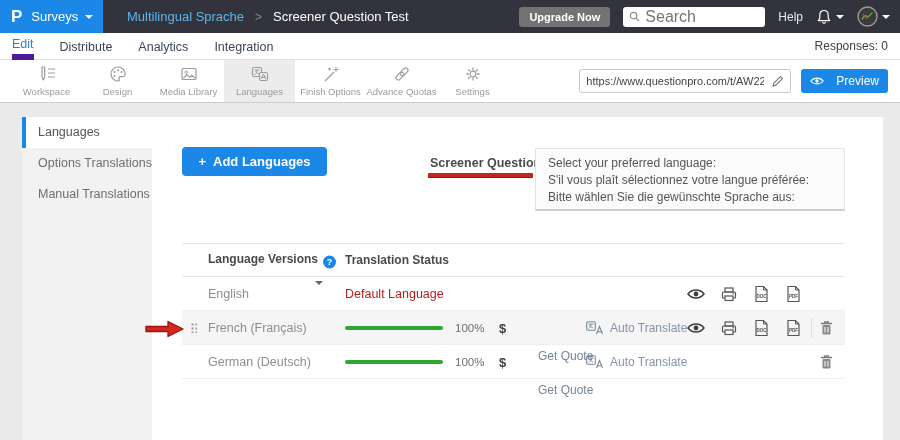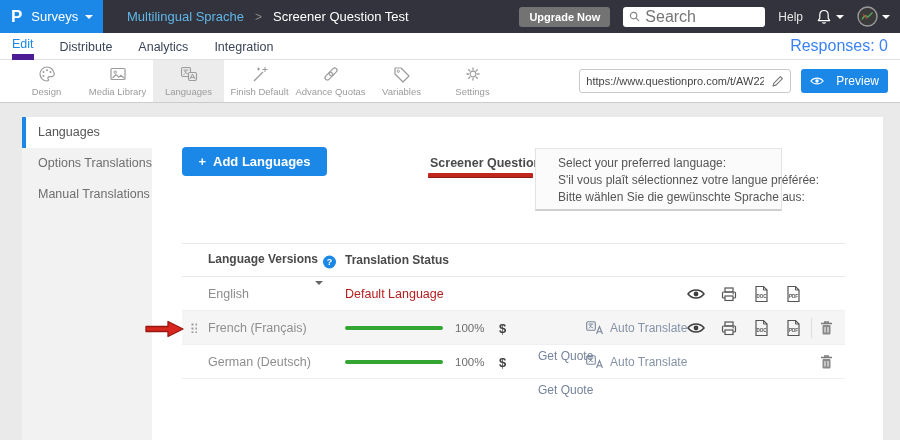--- a/index.html
+++ b/index.html
@@ -21,21 +21,21 @@
   .upgrade-btn { background:#737373; color:#fff; font-size:11px; font-weight:bold; padding:4px 10px; border-radius:3px; border:none; cursor:pointer;text-align:right; }
   .search-box { width:142px; height:20px; background:#fff; border-radius:3px; display:flex; align-items:center; padding:0 6px; gap:5px; }
   .search-box input { border:none; outline:none; width:110px; font-size:16px; color:#444; background:transparent; font-family:"Liberation Sans",sans-serif; }
   .help-link { color:#E8E8E8; font-size:12px; cursor:pointer; }
   .bell-group, .avatar-group { display:flex; align-items:center; gap:4px; cursor:pointer; }
 
   
   .navbar { position:absolute; top:33px; left:0; width:900px; height:27px; background:#fff; border-bottom:1px solid #E0E0E0; display:flex; align-items:center; padding:0 12px; z-index:4; }
   .nav-item { font-size:12.5px; color:#3B4559; margin-right:26px; cursor:pointer; padding:4px 0 3px; }
   .nav-item.active { color:#1B87E6; border-bottom:6px solid #4c1d95; }
-  .responses { margin-left:auto; color:#3b82f6; font-size:16px; }
+  .responses { margin-left:auto; color:#404040; font-size:12px; }
 
   
   .toolbar { position:absolute; top:60px; left:0; width:900px; height:43px; background:#fff; border-bottom:1px solid #CCCCCC; display:flex; align-items:stretch; padding-left:11px; z-index:3; }
   .tool-tab { width:71px; display:flex; flex-direction:column; align-items:center; justify-content:center; gap:3px; cursor:pointer; }
   .tool-tab.active { background:#ECECEC; }
   .tool-tab .tt-label { font-size:9.5px; color:#9B9B9B; white-space:nowrap; }
   .tool-tab svg { display:block; }
   .toolbar-right { margin-left:auto; display:flex; align-items:center; gap:10px; padding-right:12px; }
   .url-box { width:212px; height:24px; border:1px solid #C9C9C9; border-radius:3px; display:flex; align-items:center; background:#fff; }
   .url-box input { border:none; outline:none; flex:1; font-size:11px; color:#444; padding:0 6px; background:transparent; font-family:"Liberation Sans",sans-serif; }
@@ -45,21 +45,21 @@
   
   .card { position:absolute; left:22px; top:117px; width:861px; bottom:0; background:#fff; }
   .side { position:absolute; left:0; top:0; width:130px; bottom:0; background:#F2F2F2; }
   .side-item { height:31px; line-height:31px; padding-left:12px; font-size:12.5px; color:#6F6F6F; border-left:4px solid transparent; background:#F2F2F2; cursor:pointer; white-space:nowrap; }
   .side-item.active { background:#fff; border-left-color:#1B87E6; color:#555; }
 
   .main { position:absolute; left:130px; right:0; top:0; bottom:0; }
   .add-btn { position:absolute; left:30px; top:30px; width:145px; height:29px; background:#1B87E6; border:none; border-radius:4px; color:#fff; font-size:13px; font-weight:600; display:flex; align-items:center; justify-content:center; gap:7px; cursor:pointer; font-family:"Liberation Sans",sans-serif; }
   .screener-label { position:absolute; left:278px; top:39px; font-size:12.5px; font-weight:700; color:#4A4A4A; white-space:nowrap; }
   .screener-underline { position:absolute; left:276px; top:56px; width:105px; height:5px; background:#C2271D; border-bottom:1px solid #8E1B14; border-radius:1px; }
-  .screener-box { position:absolute; left:383px; top:31px; width:247px; height:63px; background:#FBFBFB; border:1px solid #E3E3E3; border-bottom:2px solid #CFCFCF; padding:6px 22px; }
+  .screener-box { position:absolute; left:383px; top:31px; width:310px; height:63px; background:#FBFBFB; border:1px solid #E3E3E3; border-bottom:2px solid #CFCFCF; padding:6px 12px; }
   .screener-box div { font-size:12px; color:#555; line-height:17px; white-space:nowrap; }
 
   
   .ltable { position:absolute; left:30px; top:126px; width:663px; }
   .thead { position:relative; height:34px; border-top:1px solid #E8E8E8; border-bottom:1px solid #E8E8E8; }
   .trow  { position:relative; height:34px; border-bottom:1px solid #EFEFEF; }
   .trow.hl { background:#F5F5F5; }
   .cell { position:absolute; top:50%; transform:translateY(-50%); white-space:nowrap; }
   .th { font-size:12px; font-weight:bold; color:#4A4A4A; }
   .qbadge { display:inline-block; width:13px; height:13px; border-radius:50%; background:#1B87E6; color:#fff; font-size:9px; font-weight:bold; text-align:center; line-height:13px; margin-left:5px; vertical-align:-2px; cursor:pointer; }
@@ -140,20 +140,27 @@
 <div class="navbar">
   <span class="nav-item active">Edit</span>
   <span class="nav-item">Distribute</span>
   <span class="nav-item">Analytics</span>
   <span class="nav-item">Integration</span>
   <span class="responses">Responses: 0</span>
 </div>
 
 <div class="toolbar">
 
+  <div class="tool-tab">
+    <svg width="20" height="18" viewBox="0 0 20 18">
+      <path d="M5 2 v10 l1.3 3 1.3-3 V2 z" fill="none" stroke="#9B9B9B" stroke-width="1.2" stroke-linejoin="round"></path>
+      <path d="M11 4 h7 M11 8 h7 M11 12 h7" stroke="#9B9B9B" stroke-width="1.2"></path>
+    </svg>
+    <span class="tt-label">Workspace</span>
+  </div>
 
   <div class="tool-tab">
     <svg width="20" height="18" viewBox="0 0 20 18">
       <path d="M10 2 a7 7 0 1 0 0 14 c1.6 0 1.8-1.2 1.2-2 -0.8-1 -0.2-2.4 1.3-2.4 H15 a2.5 2.5 0 0 0 2-3.6 A7 7 0 0 0 10 2 z" fill="none" stroke="#9B9B9B" stroke-width="1.2"></path>
       <circle cx="6.5" cy="7" r="1" fill="#9B9B9B"></circle>
         <circle cx="10" cy="5.2" r="1" fill="#9B9B9B"></circle>
       <circle cx="13.5" cy="7" r="1" fill="#9B9B9B"></circle>
         <circle cx="6.5" cy="11" r="1" fill="#9B9B9B"></circle>
     </svg>
     <span class="tt-label">Design</span>
@@ -176,40 +183,33 @@
       <path d="M11 14 L13.5 9 L16 14 M11.9 12.4 h3.2" fill="none" stroke="#9B9B9B" stroke-width="1"></path>
     </svg>
     <span class="tt-label">Languages</span>
   </div>
 
   <div class="tool-tab">
     <svg width="20" height="18" viewBox="0 0 20 18">
       <path d="M4 16 L13 7" stroke="#9B9B9B" stroke-width="1.3"></path>
       <path d="M15 2 v5 M12.5 4.5 h5 M8.5 2.5 v3 M7 4 h3" stroke="#9B9B9B" stroke-width="1" fill="none"></path>
     </svg>
-    <span class="tt-label">Finish Default</span>
+    <span class="tt-label">Finish Options</span>
   </div>
 
   <div class="tool-tab">
     <svg width="20" height="18" viewBox="0 0 20 18">
       <g transform="rotate(-45 10 9)" fill="none" stroke="#9B9B9B" stroke-width="1.2">
         <rect x="2.5" y="6.7" width="9" height="4.6" rx="2.3"></rect>
         <rect x="8.5" y="6.7" width="9" height="4.6" rx="2.3"></rect>
       </g>
     </svg>
     <span class="tt-label">Advance Quotas</span>
   </div>
 
-  <div class="tool-tab">
-    <svg width="20" height="18" viewBox="0 0 20 18">
-      <path d="M3 3 h6 l8 8 -6 6 -8 -8 z" fill="none" stroke="#9B9B9B" stroke-width="1.2" stroke-linejoin="round"></path>
-      <circle cx="6.3" cy="6.3" r="1.1" fill="none" stroke="#9B9B9B" stroke-width="1"></circle>
-    </svg>
-    <span class="tt-label">Variables</span>
-  </div>
 
   <div class="tool-tab">
     <svg width="20" height="18" viewBox="0 0 20 20">
       <circle cx="10" cy="10" r="3.2" fill="none" stroke="#9B9B9B" stroke-width="1.2"></circle>
       <g stroke="#9B9B9B" stroke-width="1.4" stroke-linecap="round">
         <path d="M10 3.2 v2 M10 14.8 v2 M3.2 10 h2 M14.8 10 h2 M5.2 5.2 l1.4 1.4 M13.4 13.4 l1.4 1.4 M14.8 5.2 l-1.4 1.4 M6.6 13.4 l-1.4 1.4"></path>
       </g>
     </svg>
     <span class="tt-label">Settings</span>
   </div>

